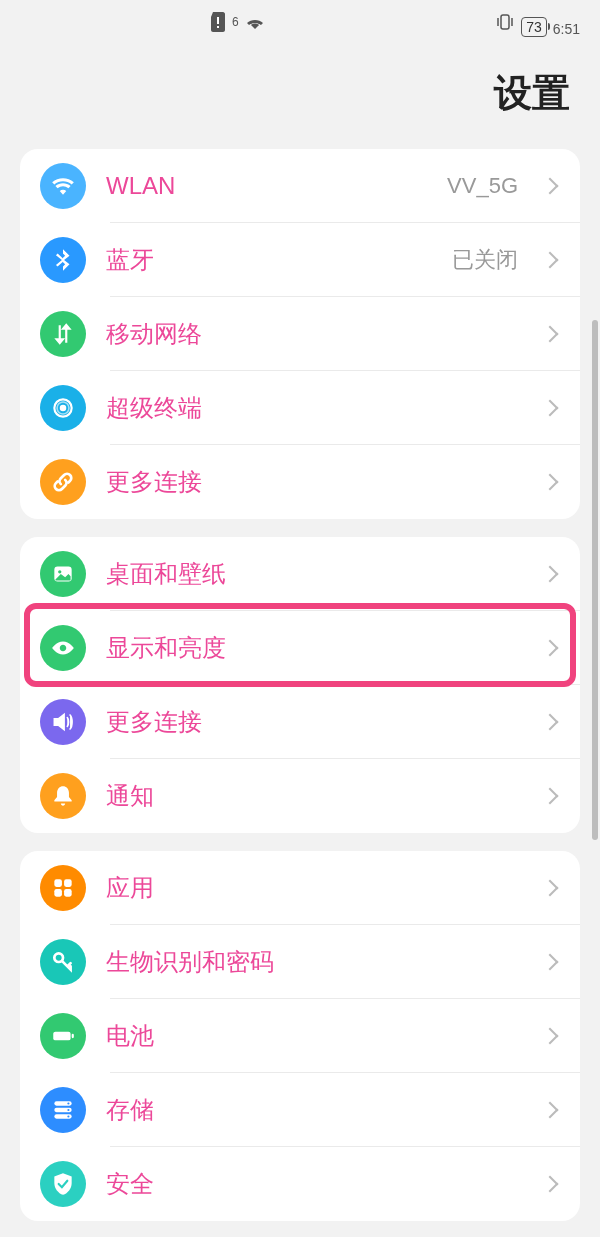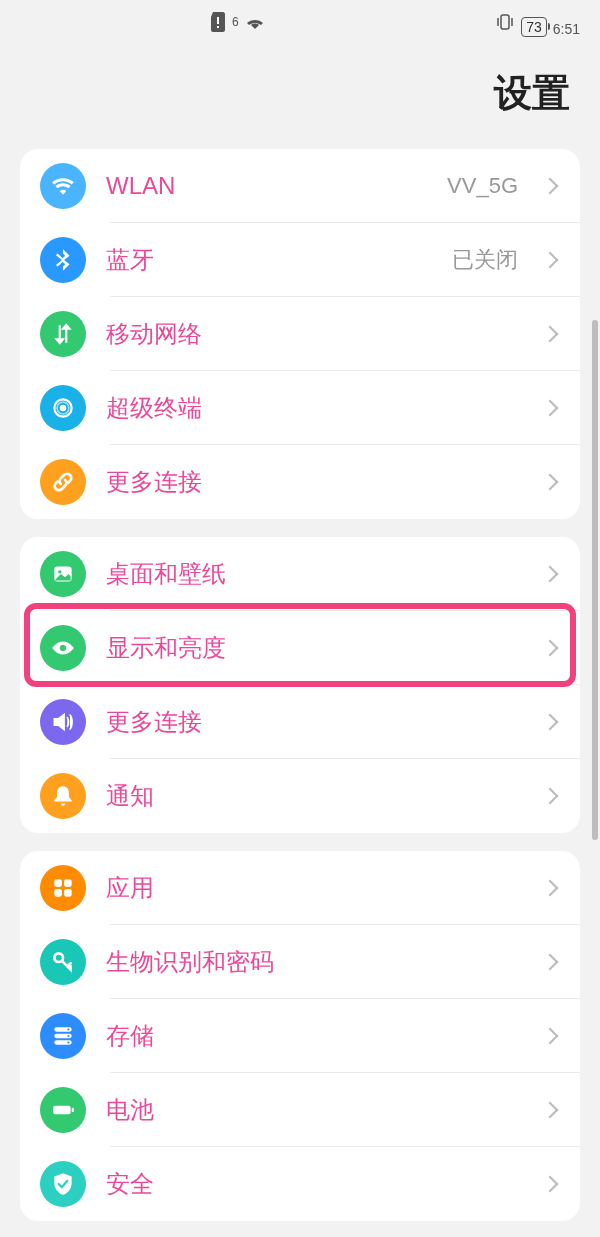--- a/index.html
+++ b/index.html
@@ -298,44 +298,44 @@
     <div class="row-icon c-cyan">
       <svg viewBox="0 0 24 24">
           <circle cx="8" cy="8" r="4" fill="none" stroke="#fff" stroke-width="2.5"></circle>
           <path d="M11 11 L19 19 L19 16 M16 16 L19 13" fill="none" stroke="#fff" stroke-width="2.5" stroke-linecap="round"></path>
         </svg>
     </div>
     <div class="row-label">生物识别和密码</div>
     <div class="chevron"></div>
   </div>
   <div class="row">
+    <div class="row-icon c-green">
+      <svg viewBox="0 0 24 24">
+          <rect x="3" y="8" width="16" height="8" rx="2" fill="#fff"></rect>
+          <rect x="20" y="10" width="2" height="4" rx="1" fill="#fff"></rect>
+        </svg>
+    </div>
+    <div class="row-label">电池</div>
+    <div class="chevron"></div>
+  </div>
+  <div class="row">
     <div class="row-icon c-blue3">
       <svg viewBox="0 0 24 24">
           <rect x="4" y="4" width="16" height="4" rx="2"></rect>
           <rect x="4" y="10" width="16" height="4" rx="2"></rect>
           <rect x="4" y="16" width="16" height="4" rx="2"></rect>
           <circle cx="17" cy="6" r="1" fill="#2d8dff"></circle>
           <circle cx="17" cy="12" r="1" fill="#2d8dff"></circle>
           <circle cx="17" cy="18" r="1" fill="#2d8dff"></circle>
         </svg>
     </div>
     <div class="row-label">存储</div>
     <div class="chevron"></div>
   </div>
   <div class="row">
-    <div class="row-icon c-green">
-      <svg viewBox="0 0 24 24">
-          <rect x="3" y="8" width="16" height="8" rx="2" fill="#fff"></rect>
-          <rect x="20" y="10" width="2" height="4" rx="1" fill="#fff"></rect>
-        </svg>
-    </div>
-    <div class="row-label">电池</div>
-    <div class="chevron"></div>
-  </div>
-  <div class="row">
     <div class="row-icon c-teal2">
       <svg viewBox="0 0 24 24">
           <path d="M12 2 L20 5 L20 11 C20 16 16.5 20.5 12 22 C7.5 20.5 4 16 4 11 L4 5 Z" fill="#fff"></path>
           <path d="M8 12 L11 15 L16 9" fill="none" stroke="#2bd0c1" stroke-width="2" stroke-linecap="round"></path>
         </svg>
     </div>
     <div class="row-label">安全</div>
     <div class="chevron"></div>
   </div>
 </div>

